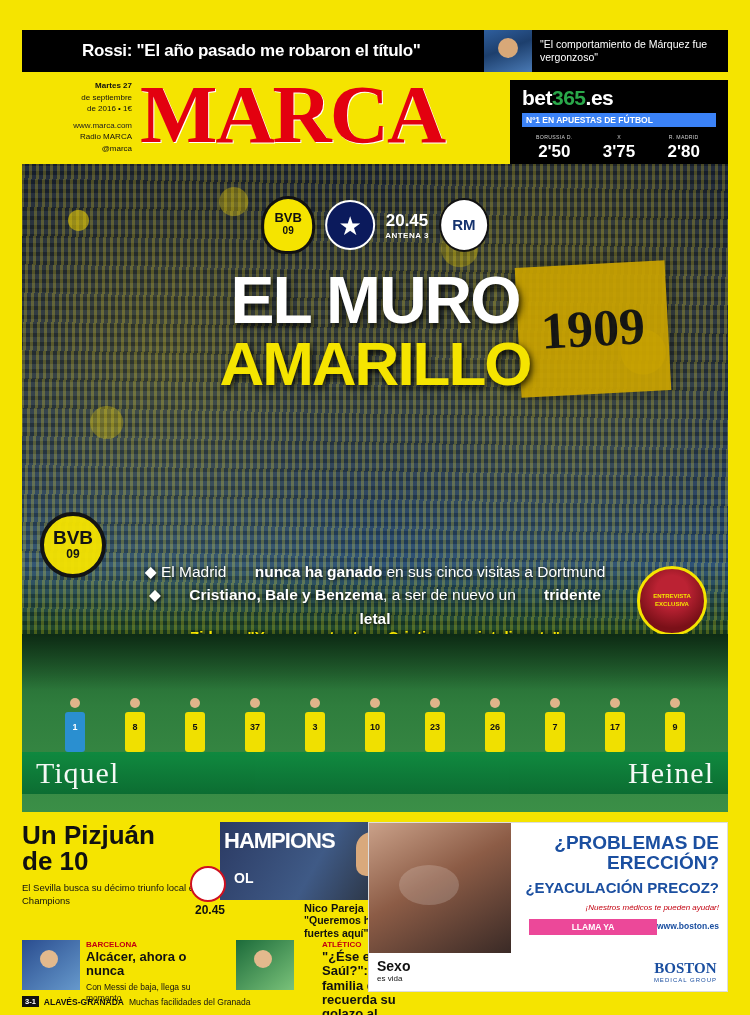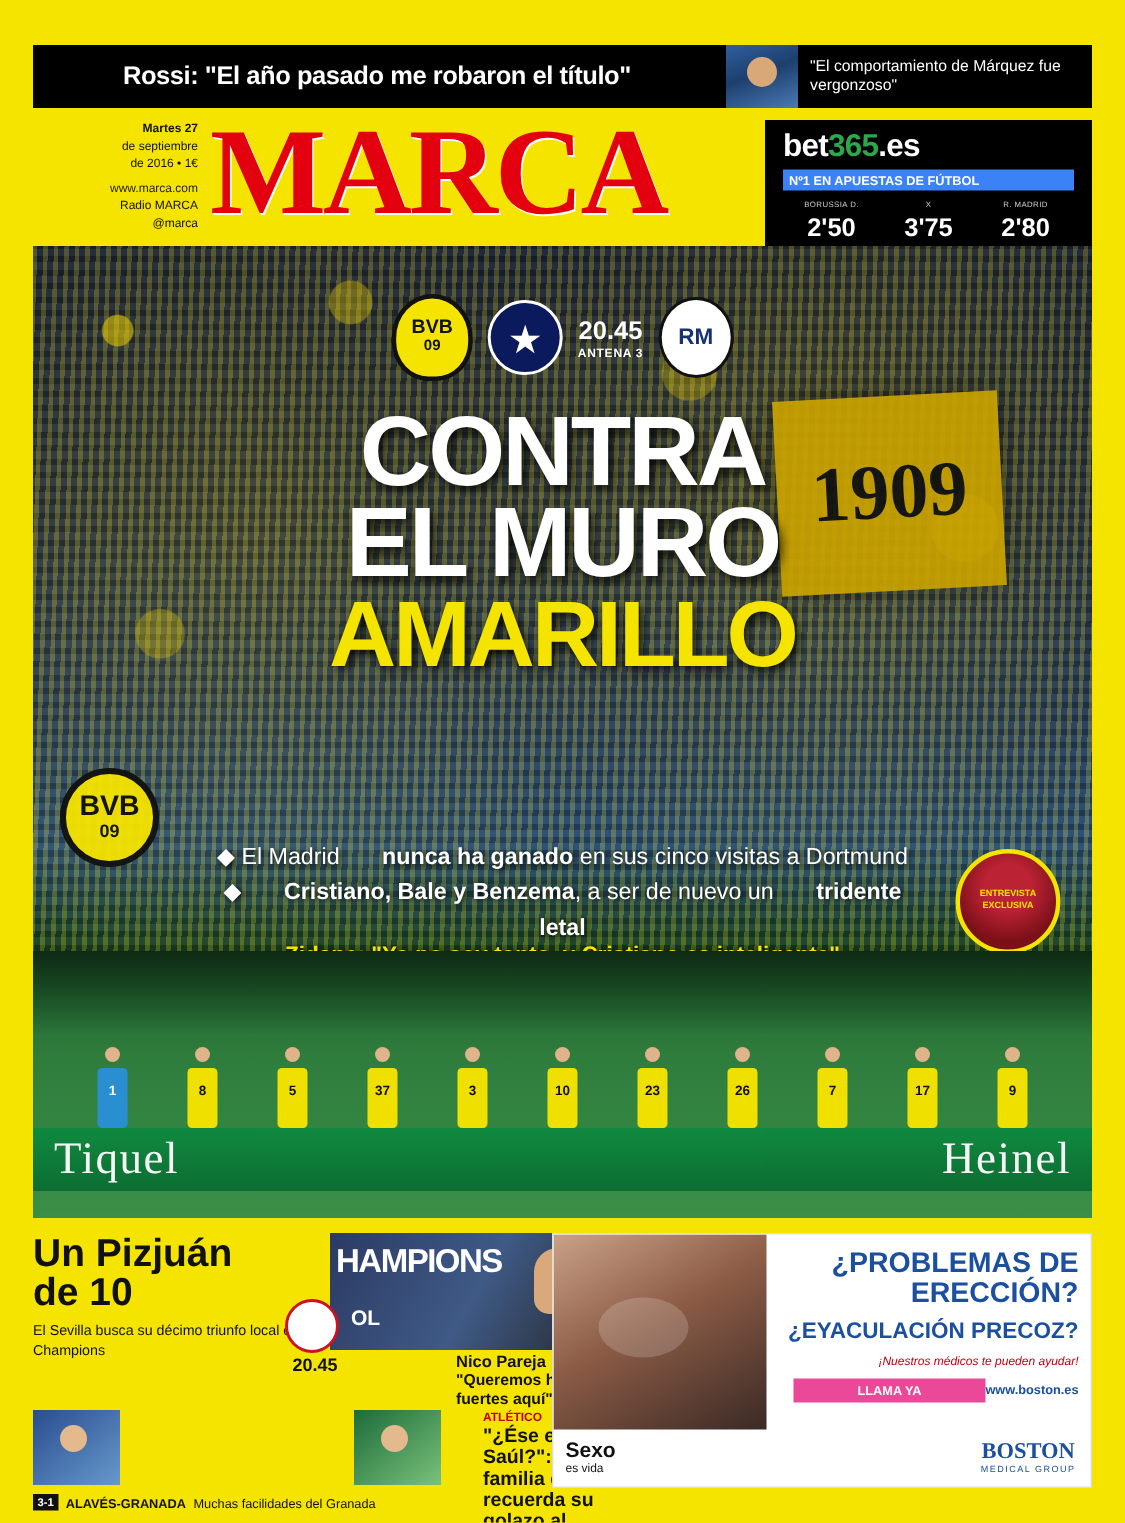--- a/index.html
+++ b/index.html
@@ -379,21 +379,20 @@
       </div>
       <div class="ucl"></div>
       <div class="kickoff">
         <div class="time">20.45</div>
         <div class="ch">ANTENA 3</div>
       </div>
       <div class="rm-shield"></div>
     </div>
 
     <div class="main-head">
-      <span class="l">CONTRA</span>
       <span class="l">EL MURO</span>
       <span class="l yellow">AMARILLO</span>
     </div>
 
     <div class="sub-bullets">
       <span>◆ </span><span>El Madrid </span><b>nunca ha ganado</b><span> en sus cinco visitas a Dortmund </span><span>◆ </span><b>Cristiano, Bale y Benzema</b><span>, a ser de nuevo un </span><b>tridente letal</b>
     </div>
     <div class="zidane">Zidane: "Yo no soy tonto, y Cristiano es inteligente"</div>
 
     <div class="xabi">
@@ -474,20 +473,25 @@
     <div class="olscore">OL</div>
     <div class="time2">20.45</div>
     <div class="pareja">
       <div class="nm">Nico Pareja</div>
       <div class="q">"Queremos hacernos fuertes aquí"</div>
     </div>
   </div>
 
   <div class="story s1">
     <div class="thumb"></div>
+    <div>
+      <div class="tag">BARCELONA</div>
+      <h3>Alcácer, ahora o nunca</h3>
+      <p>Con Messi de baja, llega su momento</p>
+    </div>
   </div>
 
   <div class="story s2">
     <div class="thumb"></div>
     <div>
       <div class="tag">ATLÉTICO</div>
       <h3>"¿Ése es Saúl?": la familia del 8 recuerda su golazo al Bayern</h3>
     </div>
   </div>
 

